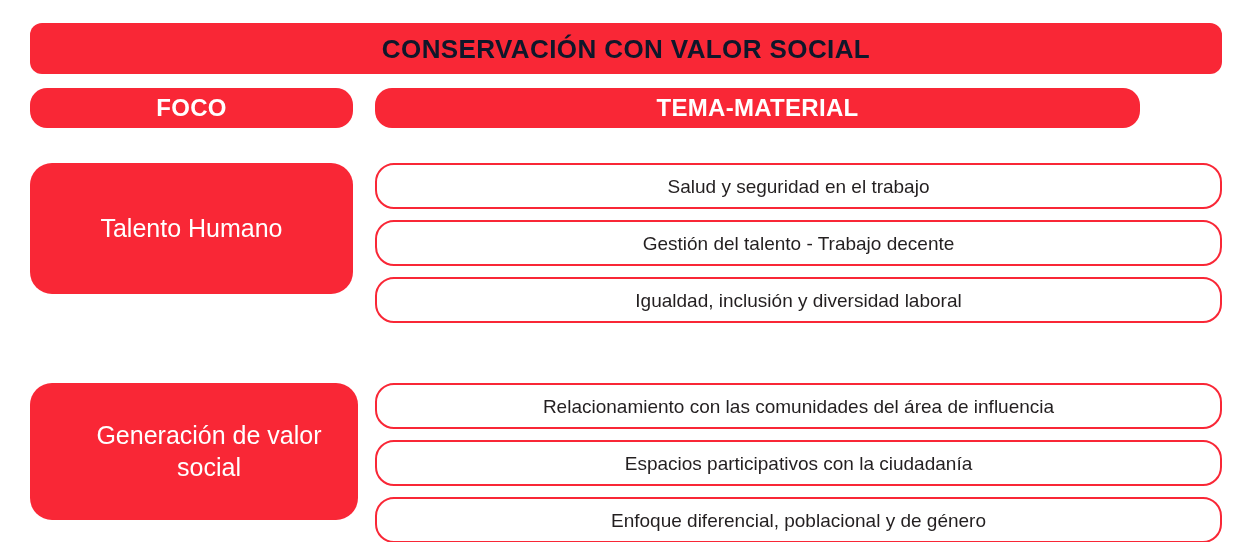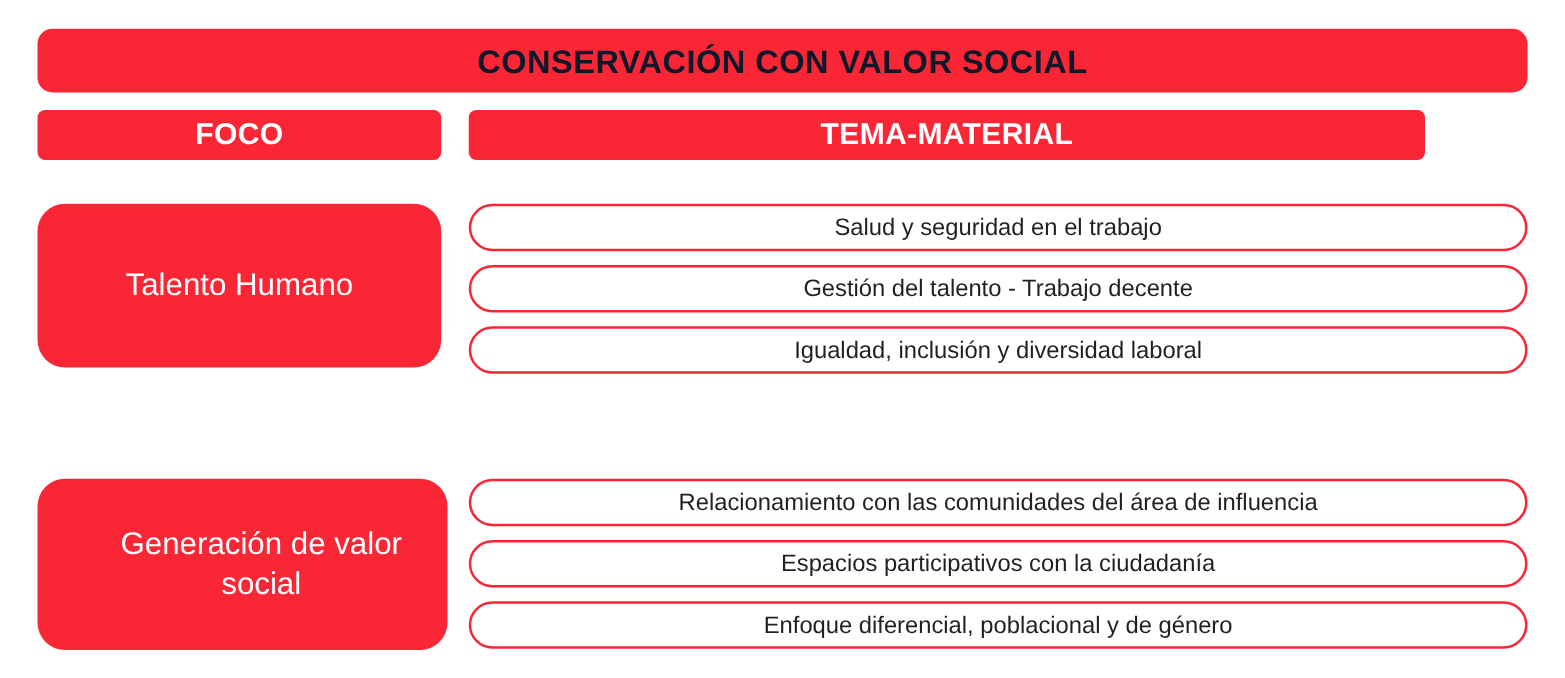--- a/index.html
+++ b/index.html
@@ -42,21 +42,21 @@
     letter-spacing: 0.4px;
     text-align: center;
     line-height: 1;
   }
 
   
   .col-head {
     position: absolute;
     height: 40px;
     background: #F92736;
-    border-radius: 6px;
+    border-radius: 17px;
     display: flex;
     align-items: center;
     justify-content: center;
   }
   .col-head-focus {
     left: 30px;
     top: 88px;
     width: 323px;
   }
   .col-head-topic {
@@ -119,21 +119,21 @@
   .topics {
     position: absolute;
     left: 345px;
     top: 0;
     width: 847px;
     display: flex;
     flex-direction: column;
     gap: 11px;
   }
   .topic-pill {
-    height: 38px;
+    height: 46px;
     border: 2.5px solid #F92736;
     border-radius: 19px;
     background: #ffffff;
     display: flex;
     align-items: center;
     justify-content: center;
     box-sizing: border-box;
     padding: 0 16px;
   }
   .topic-pill .topic-label {

